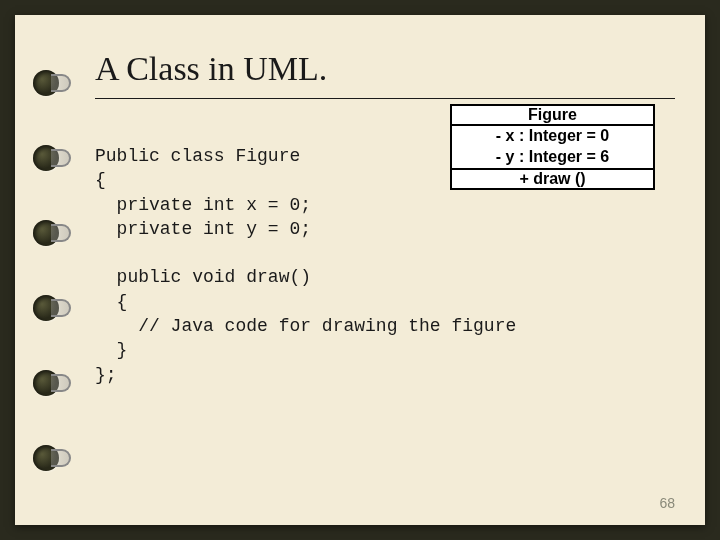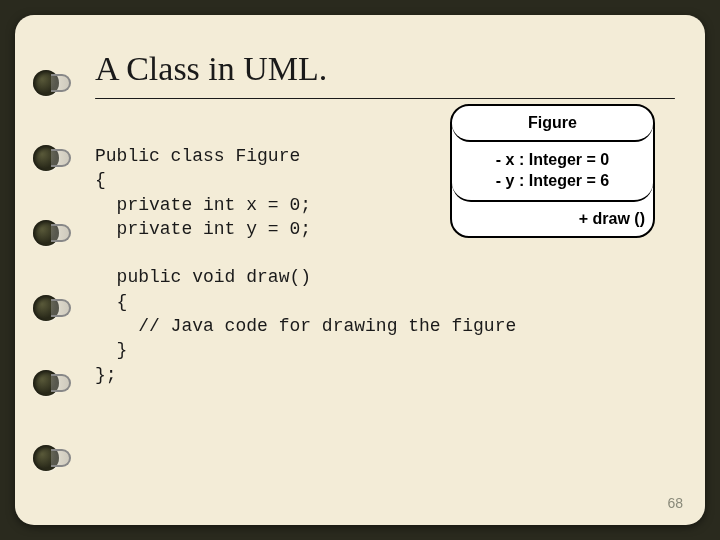--- a/index.html
+++ b/index.html
@@ -1,15 +1,15 @@
 <!DOCTYPE html>
 <html><head>
 <meta charset="utf-8">
 <style>
-  * { margin: 0; padding: 0; box-sizing: border-box; border-radius: 19px; }
+  * { margin: 0; padding: 0; box-sizing: border-box; }
   body {
     width: 720px;
     height: 540px;
     background: #2a2a1e;
     display: flex;
     align-items: center;
     justify-content: center;
     font-family: Georgia, 'Times New Roman', serif;
   }
   .slide {
@@ -82,41 +82,41 @@
   }
   .uml-box {
     position: absolute;
     right: 20px;
     top: -40px;
     width: 205px;
     background: #fff;
     border: 2px solid #000;
   }
   .uml-section {
-    padding: 8px 8px;
+    padding: 0 8px;
     font-family: Arial, Helvetica, sans-serif;
     font-size: 16px;
     font-weight: bold;
     color: #000;
   }
   .uml-name {
     text-align: center;
     border-bottom: 2px solid #000;
   }
   .uml-attrs {
     border-bottom: 2px solid #000;
     text-align: center;
     line-height: 1.3;
   }
   .uml-ops {
-    text-align: right;
+    text-align: center;
   }
   .page-num {
     position: absolute;
-    right: 22px;
+    right: 30px;
     bottom: 14px;
     font-size: 14px;
     color: #8a8a7a;
     font-family: Arial, sans-serif;
   }
 </style>
 </head>
 <body>
 
 <div class="slide">

